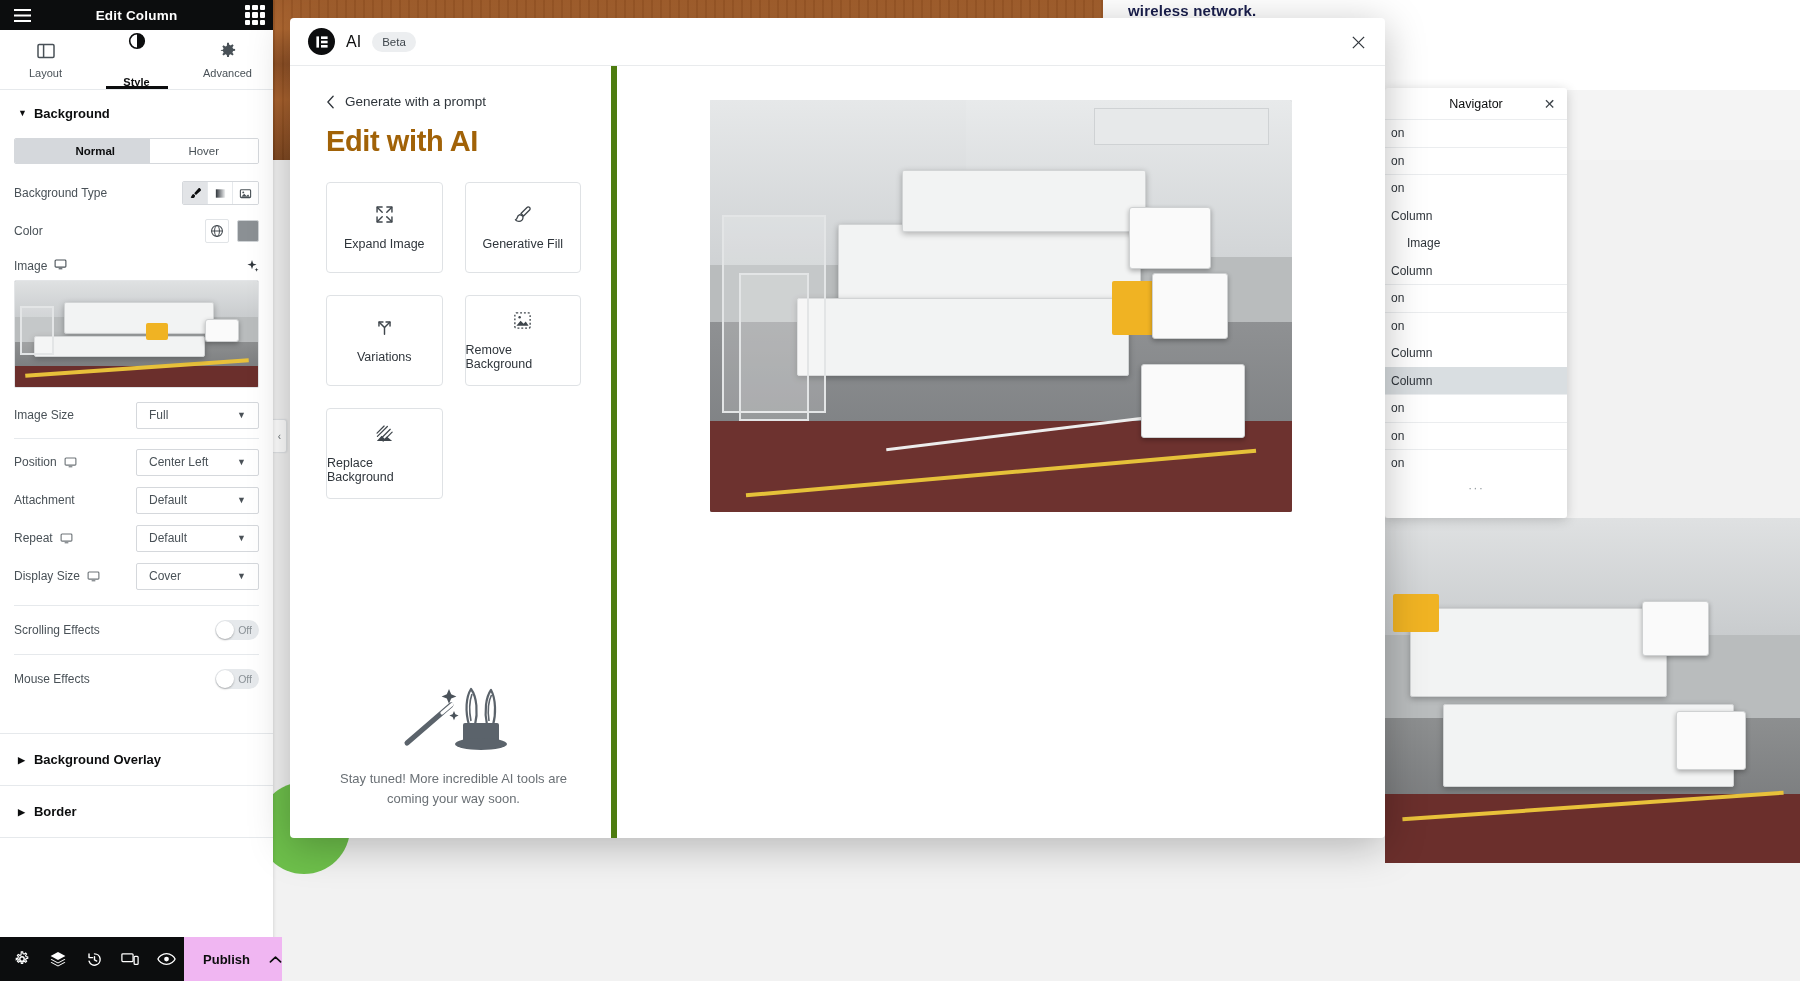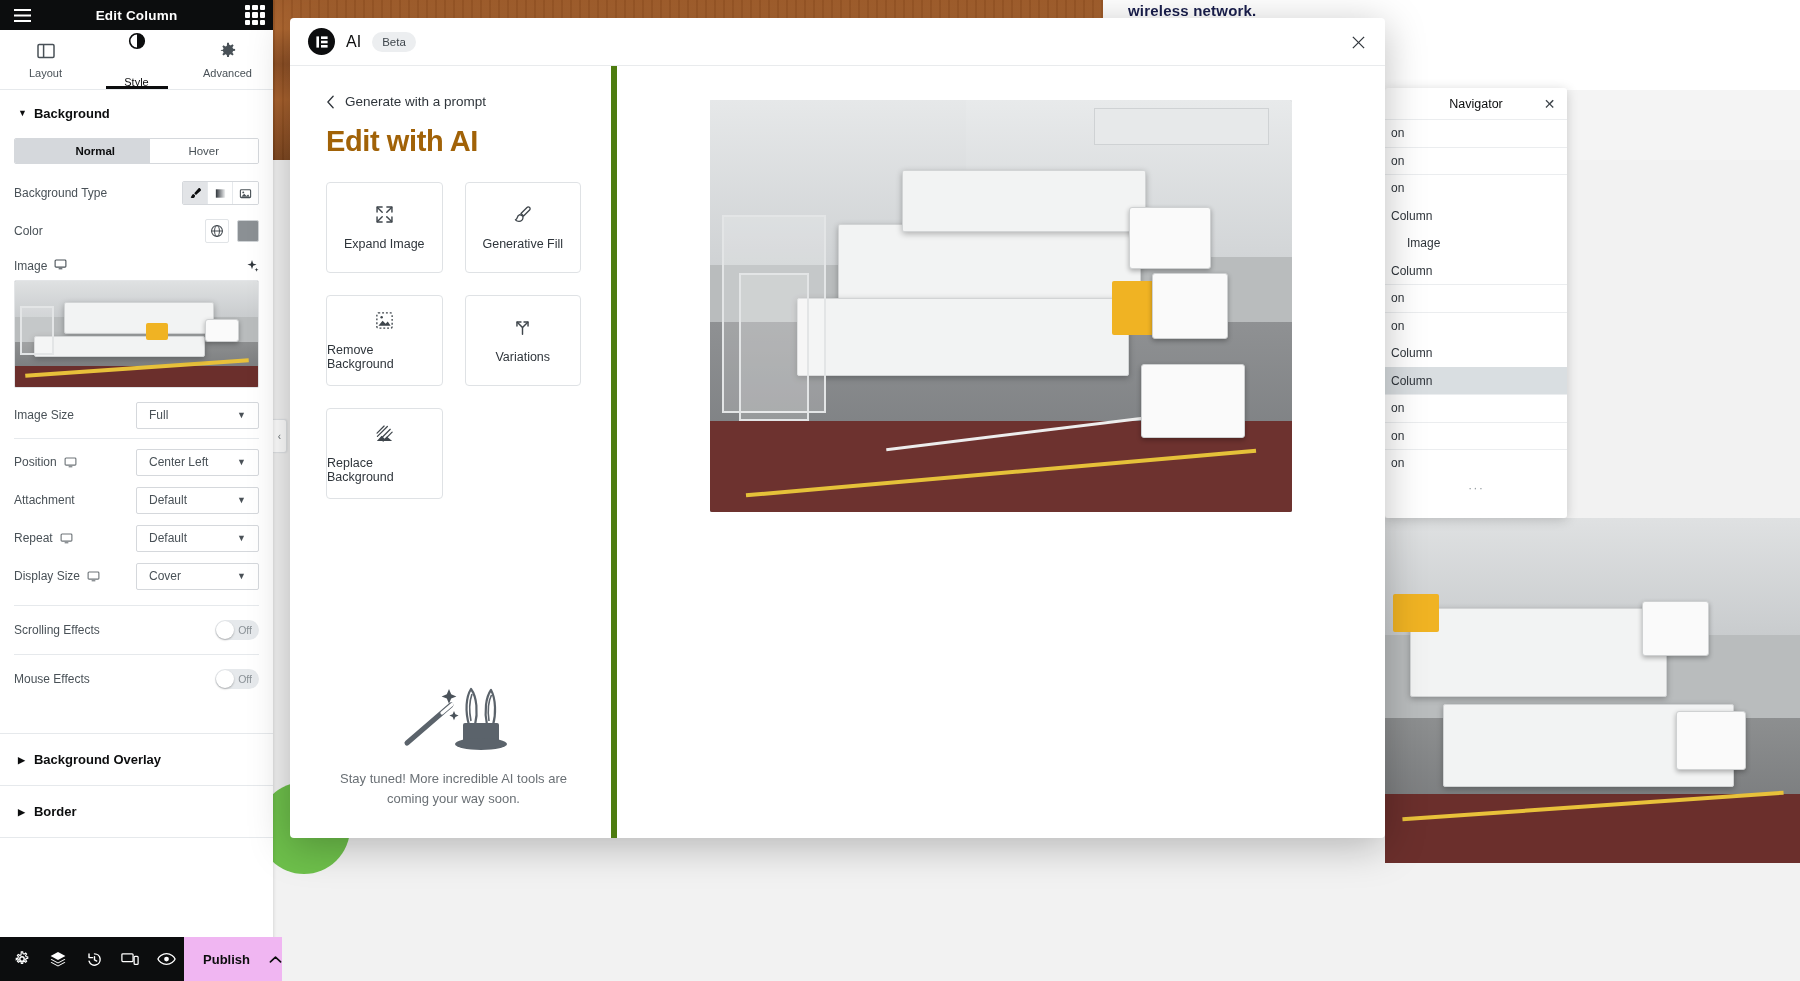--- a/index.html
+++ b/index.html
@@ -73,21 +73,21 @@
     display:grid; grid-template-columns:repeat(3,1fr); grid-template-rows:repeat(3,1fr); gap:2px; }
   .panel-header .apps-btn i { background:#fff; border-radius:1px; }
 
   .panel-tabs {
     height: 60px; display: flex; border-bottom: 1px solid #e6e9ec; flex: 0 0 auto; background:#fff;
   }
   .panel-tab {
     flex: 1; display:flex; flex-direction:column; align-items:center; justify-content:center;
     gap: 7px; font-size: 11px; color: #495157; cursor: pointer; position: relative; padding-top:1px;
   }
-  .panel-tab.active { color: #0c0d0e; font-weight: 400; gap: 26px; }
+  .panel-tab.active { color: #0c0d0e; font-weight: 700; gap: 26px; }
   .panel-tab.active::after {
     content:""; position:absolute; bottom:0; left:50%; transform:translateX(-50%);
     width: 62px; height: 3px; background:#0c0d0e;
   }
   .panel-tab svg { display:block; }
 
   .panel-scroll { flex: 1 1 auto; overflow: hidden; background:#fff; }
 
   .section-head {
     padding: 16px 18px 13px 18px; display:flex; align-items:center; gap:7px;
@@ -636,35 +636,35 @@
           <svg width="21" height="21" viewBox="0 0 22 22">
             <path d="M18.4 3.6 a1.9 1.9 0 0 0-2.7 0 L9.4 9.9 l2.7 2.7 6.3-6.3 a1.9 1.9 0 0 0 0-2.7z" fill="none" stroke="#3f464c" stroke-width="1.4" stroke-linejoin="round"></path>
             <path d="M8.2 11.1 c-1.5.5-2.4 1.7-2.7 3.2-.25 1.3-1 1.9-1.9 2.3 .9 1 2.3 1.6 3.7 1.6 2.4 0 4.2-1.8 4.2-4 0-.6-.15-1.1-.4-1.6z" fill="none" stroke="#3f464c" stroke-width="1.4" stroke-linejoin="round"></path>
           </svg>
           <span class="tc-label">Generative Fill</span>
         </div>
 
 
         <div class="tool-card">
           <svg width="21" height="21" viewBox="0 0 22 22">
-            <rect x="3" y="3" width="16" height="16" rx="1.5" fill="none" stroke="#3f464c" stroke-width="1.4" stroke-dasharray="2 2"></rect>
-            <path d="M4.6 16.4 L9 11.2 L12.2 14.4 L14.4 12.1 L17.4 16.4 Z" fill="#3f464c"></path>
-            <circle cx="8" cy="7.6" r="1.3" fill="#3f464c"></circle>
-          </svg>
-          <span class="tc-label">Remove Background</span>
-        </div>
-
-        <div class="tool-card">
-          <svg width="21" height="21" viewBox="0 0 22 22">
             <path d="M11 18 L11 11 L5.5 5.5" fill="none" stroke="#3f464c" stroke-width="1.5" stroke-linecap="round" stroke-linejoin="round"></path>
             <path d="M11 11 L16.5 5.5" fill="none" stroke="#3f464c" stroke-width="1.5" stroke-linecap="round"></path>
             <path d="M5.2 9.4 L5.2 5.2 L9.4 5.2" fill="none" stroke="#3f464c" stroke-width="1.5" stroke-linecap="round" stroke-linejoin="round"></path>
             <path d="M16.8 9.4 L16.8 5.2 L12.6 5.2" fill="none" stroke="#3f464c" stroke-width="1.5" stroke-linecap="round" stroke-linejoin="round"></path>
           </svg>
           <span class="tc-label">Variations</span>
+        </div>
+
+        <div class="tool-card">
+          <svg width="21" height="21" viewBox="0 0 22 22">
+            <rect x="3" y="3" width="16" height="16" rx="1.5" fill="none" stroke="#3f464c" stroke-width="1.4" stroke-dasharray="2 2"></rect>
+            <path d="M4.6 16.4 L9 11.2 L12.2 14.4 L14.4 12.1 L17.4 16.4 Z" fill="#3f464c"></path>
+            <circle cx="8" cy="7.6" r="1.3" fill="#3f464c"></circle>
+          </svg>
+          <span class="tc-label">Remove Background</span>
         </div>
 
         <div class="tool-card">
           <svg width="21" height="21" viewBox="0 0 22 22">
             <path d="M3.6 14 L14 3.6 M6.6 17 L17 6.6 M9.6 19 L19 9.6 M3.2 10.6 L10.6 3.2" fill="none" stroke="#3f464c" stroke-width="1.3" stroke-linecap="round"></path>
             <path d="M3 18.8 L8 13.4 L11.2 16.6 L13.4 14.2 L19 18.8 Z" fill="#3f464c"></path>
           </svg>
           <span class="tc-label">Replace Background</span>
         </div>
       </div>

